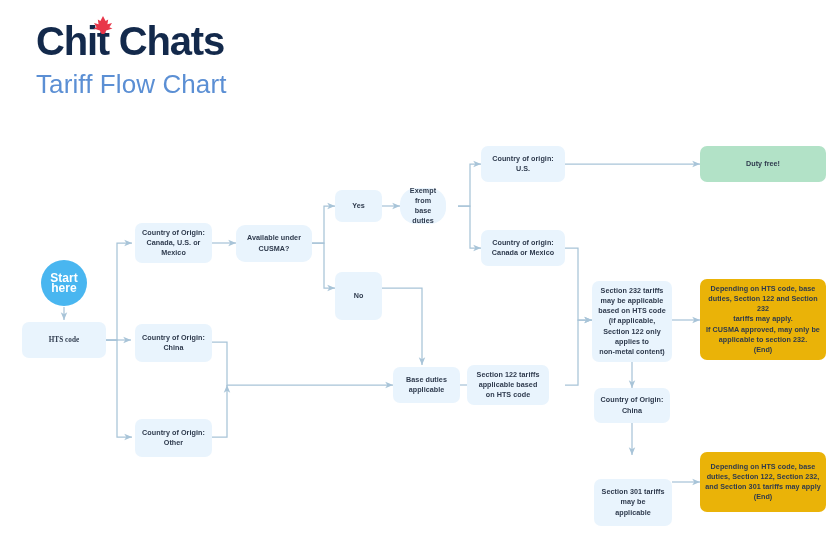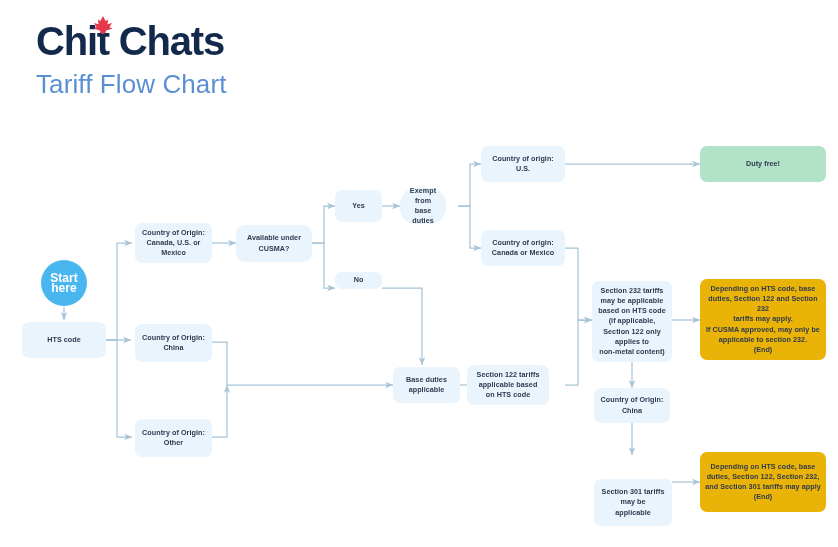--- a/index.html
+++ b/index.html
@@ -167,21 +167,21 @@
 
       <path d="M672,482 L700,482"></path>
     </g>
   </svg>
 
   <div class="node start" style="left:41px; top:260px; width:46px; height:46px;">
     <span class="txt">Start
 here</span>
   </div>
 
-  <div class="node" style="left:22px; top:322px; width:84px; height:36px;">
+  <div class="node" style="left:22px; top:322px; width:84px; height:36px;font-family:Liberation Serif, serif;">
     <span class="txt">HTS code</span>
   </div>
 
   <div class="node" style="left:135px; top:223px; width:77px; height:40px;">
     <span class="txt">Country of Origin:
 Canada, U.S. or
 Mexico</span>
   </div>
 
   <div class="node" style="left:135px; top:324px; width:77px; height:38px;">
@@ -196,21 +196,21 @@
 
   <div class="node" style="left:236px; top:225px; width:76px; height:37px;border-radius:9px;">
     <span class="txt">Available under
 CUSMA?</span>
   </div>
 
   <div class="node" style="left:335px; top:190px; width:47px; height:32px;">
     <span class="txt">Yes</span>
   </div>
 
-  <div class="node" style="left:335px; top:272px; width:47px; height:17px;">
+  <div class="node" style="left:335px; top:272px; width:47px; height:48px;">
     <span class="txt">No</span>
   </div>
 
   <div class="node" style="left:400px; top:188px; width:46px; height:36px;border-radius:16px;">
     <span class="txt">Exempt from
 base duties</span>
   </div>
 
   <div class="node" style="left:481px; top:146px; width:84px; height:36px;">
     <span class="txt">Country of origin:

